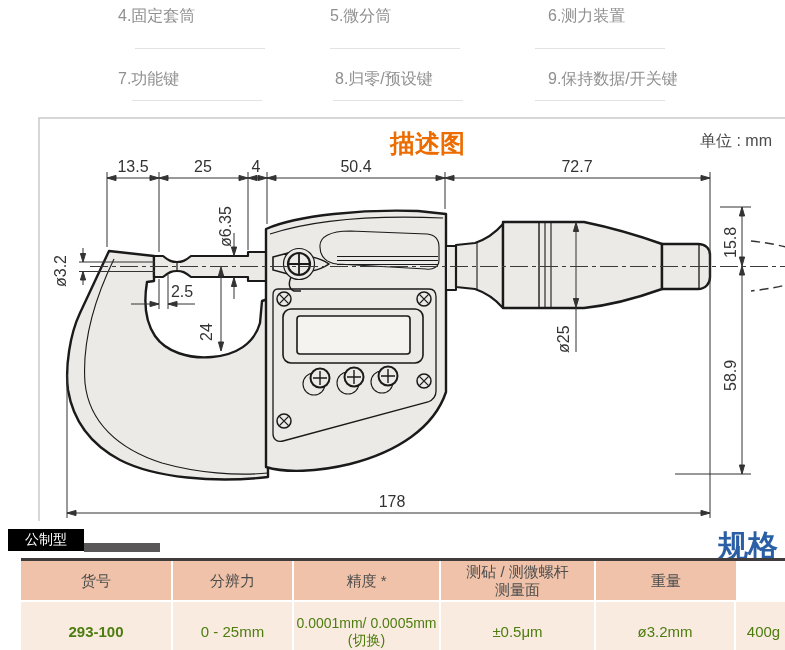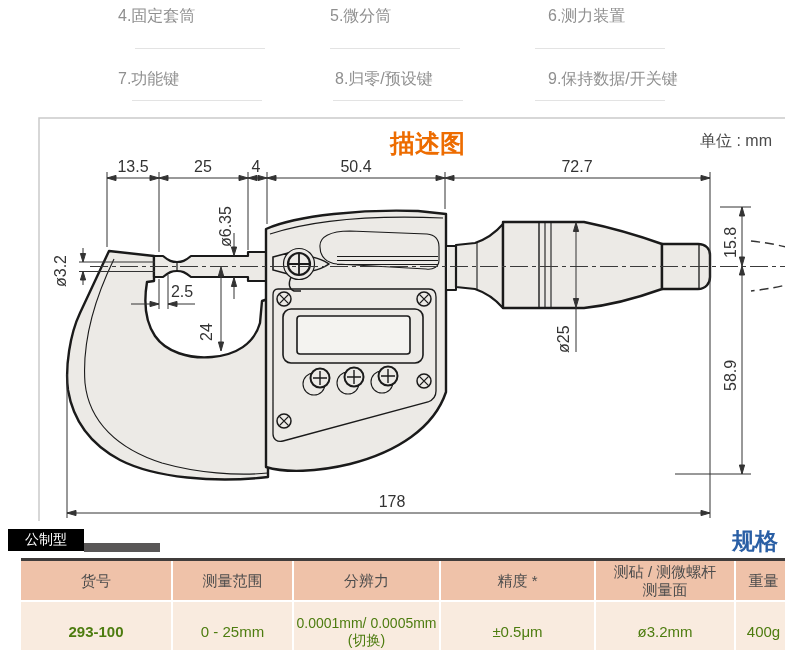--- a/index.html
+++ b/index.html
@@ -10,21 +10,21 @@
   .callout-line{position:absolute;height:1px;background:#e3e3e3;width:130px;}
   
   #draw-wrap{position:absolute;left:0;top:110px;width:785px;height:416px;padding-left:35px;}
   #draw-title{position:absolute;left:390px;top:127px;font-size:25px;font-weight:bold;color:#ed6c00;}
   #draw-unit{position:absolute;right:13px;top:131px;font-size:16px;color:#4a4a4a;margin-left:13px;}
   svg text{font-family:"Liberation Sans","DejaVu Sans",sans-serif;font-size:16px;fill:#333;}
   
   #metric-tab{position:absolute;left:8px;top:529px;width:76px;height:22px;background:#000000;
               color:#fff;font-size:14px;display:flex;align-items:center;justify-content:center;}
   #metric-bar{position:absolute;left:84px;top:543px;width:76px;height:9px;background:#595757;}
-  #spec-heading{position:absolute;right:7px;top:526px;font-size:23px;font-weight:bold;color:#2a5fa5;}
+  #spec-heading{position:absolute;right:7px;top:526px;font-size:30px;font-weight:bold;color:#2a5fa5;}
   #spec-table{position:absolute;left:21px;top:558px;width:770px;
               border-top:3px solid #403c3b;border-bottom:3px solid #0c4a6e;}
   .trow{display:grid;grid-template-columns:152px 121px 147px 155px 140px 55px;}
   .tcell{display:flex;align-items:center;justify-content:center;text-align:center;
          white-space:pre-line;border-right:2px solid #fff;line-height:1.2;}
   .tcell:last-child{border-right:none;}
   .thead .tcell{height:39px;background:#efc2a9;color:#4d4d4d;font-size:15px;border-bottom:2px solid #fff;}
   .tbody .tcell{height:60px;background:#f9ebdf;color:#4d7c0f;font-size:15px;}
   .tbody .tcell.small{font-size:14px;}
   .tbody .tcell.bold{font-weight:bold;}
@@ -237,21 +237,20 @@
   </svg>
   </div>
 
   <div id="metric-tab">公制型</div>
   <div id="metric-bar"></div>
   <div id="spec-heading">规格</div>
 
   <div id="spec-table">
     <div class="trow thead">
       <div class="tcell">货号</div>
-      <div class="tcell">测量范围</div>
       <div class="tcell">分辨力</div>
       <div class="tcell">精度 *</div>
       <div class="tcell">测砧 / 测微螺杆
 测量面</div>
       <div class="tcell">重量</div>
     </div>
     <div class="trow tbody">
       <div class="tcell bold">293-100</div>
       <div class="tcell">0 - 25mm</div>
       <div class="tcell small">0.0001mm/ 0.0005mm

